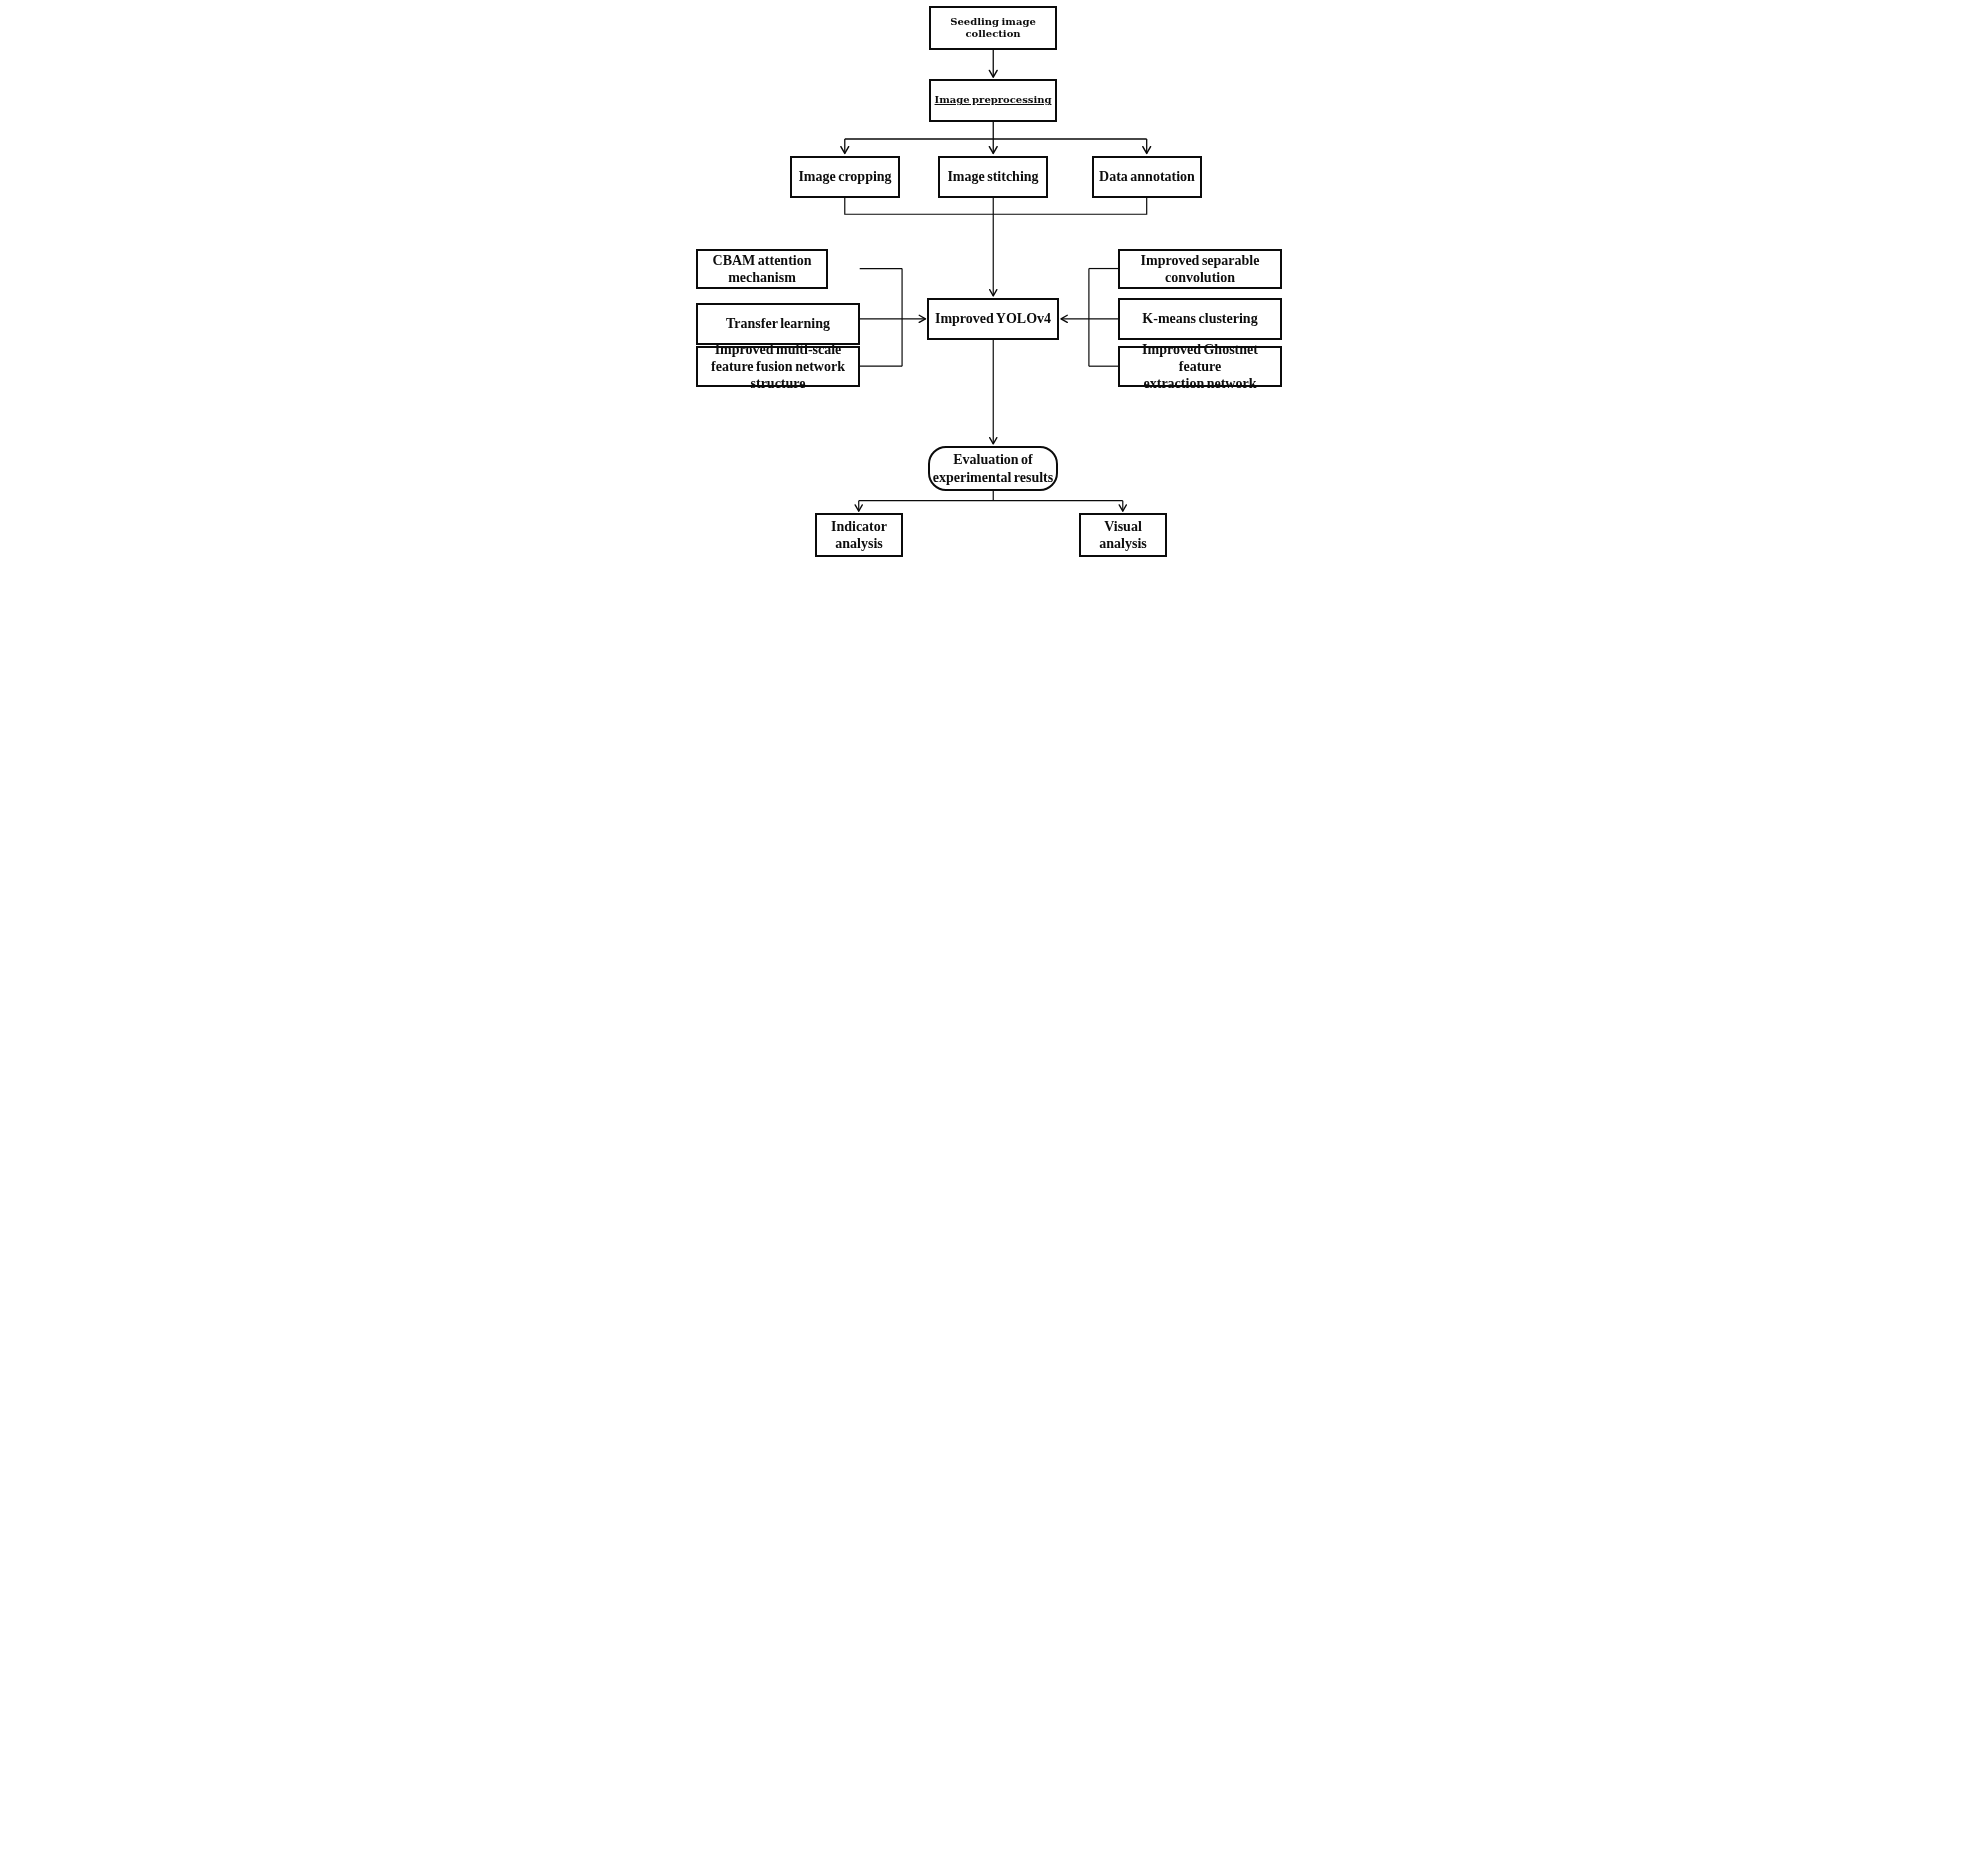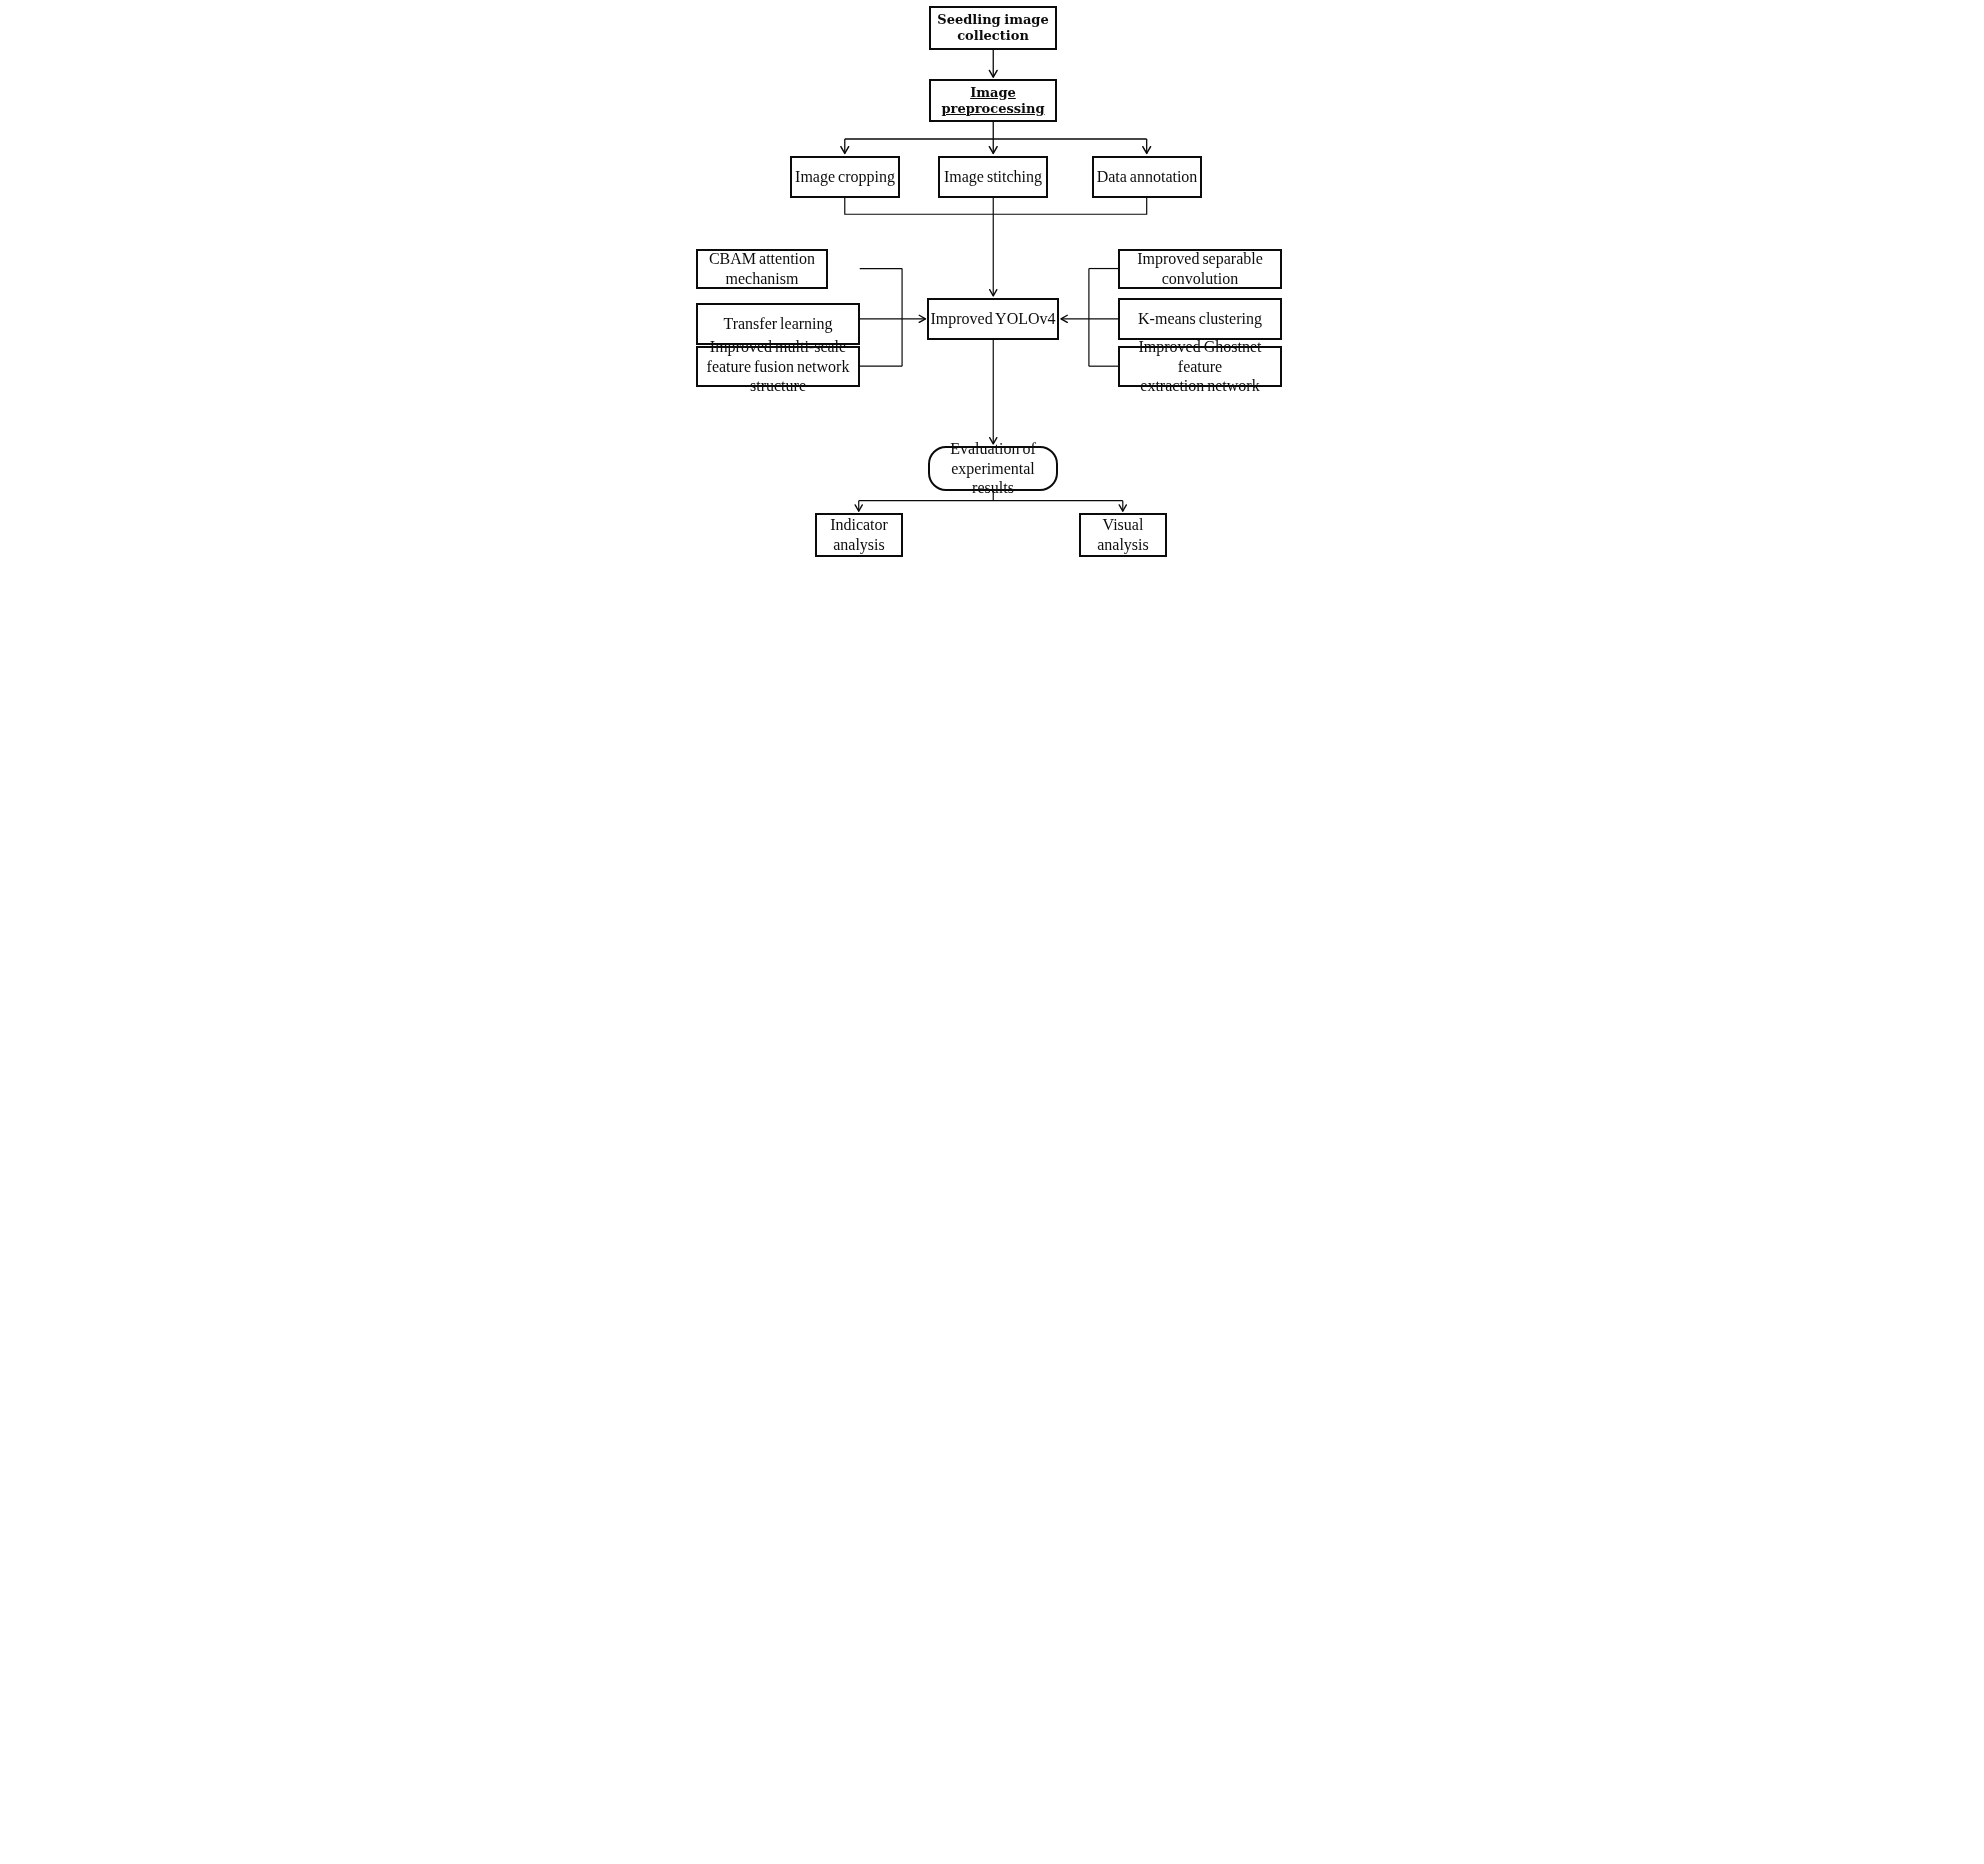--- a/index.html
+++ b/index.html
@@ -26,30 +26,30 @@
     position: absolute;
     box-sizing: border-box;
     border: 2.5px solid #0b0b0b;
     background: #ffffff;
     display: flex;
     align-items: center;
     justify-content: center;
     text-align: center;
     white-space: pre-line;
     color: #0d0d0d;
-    font-size: 16px;
-    font-weight: 400;
+    font-size: 14px;
+    font-weight: 700;
     line-height: 1.22;
     word-spacing: -1px;
     z-index: 1;
   }
   .node.bold {
     font-family: "DejaVu Serif", serif;
     font-weight: 700;
-    font-size: 13px;
+    font-size: 10px;
   }
   
   .n-seedling      { left: 235px; top: 6px;   width: 128px; height: 44px; }
   .n-preprocess    { left: 235px; top: 79px;  width: 128px; height: 43px; text-decoration: underline; }
   .n-cropping      { left: 96px; top: 156px;  width: 110px; height: 42px; }
   .n-stitching     { left: 244px; top: 156px;  width: 110px; height: 42px; }
   .n-annotation    { left: 398px; top: 156px;  width: 110px; height: 42px; }
   .n-cbam          { left: 2px;   top: 249px;  width: 132px; height: 40px; }
   .n-transfer      { left: 2px;   top: 303px;  width: 164px; height: 42px; }
   .n-multiscale    { left: 2px;   top: 346px;  width: 164px; height: 41px; }

